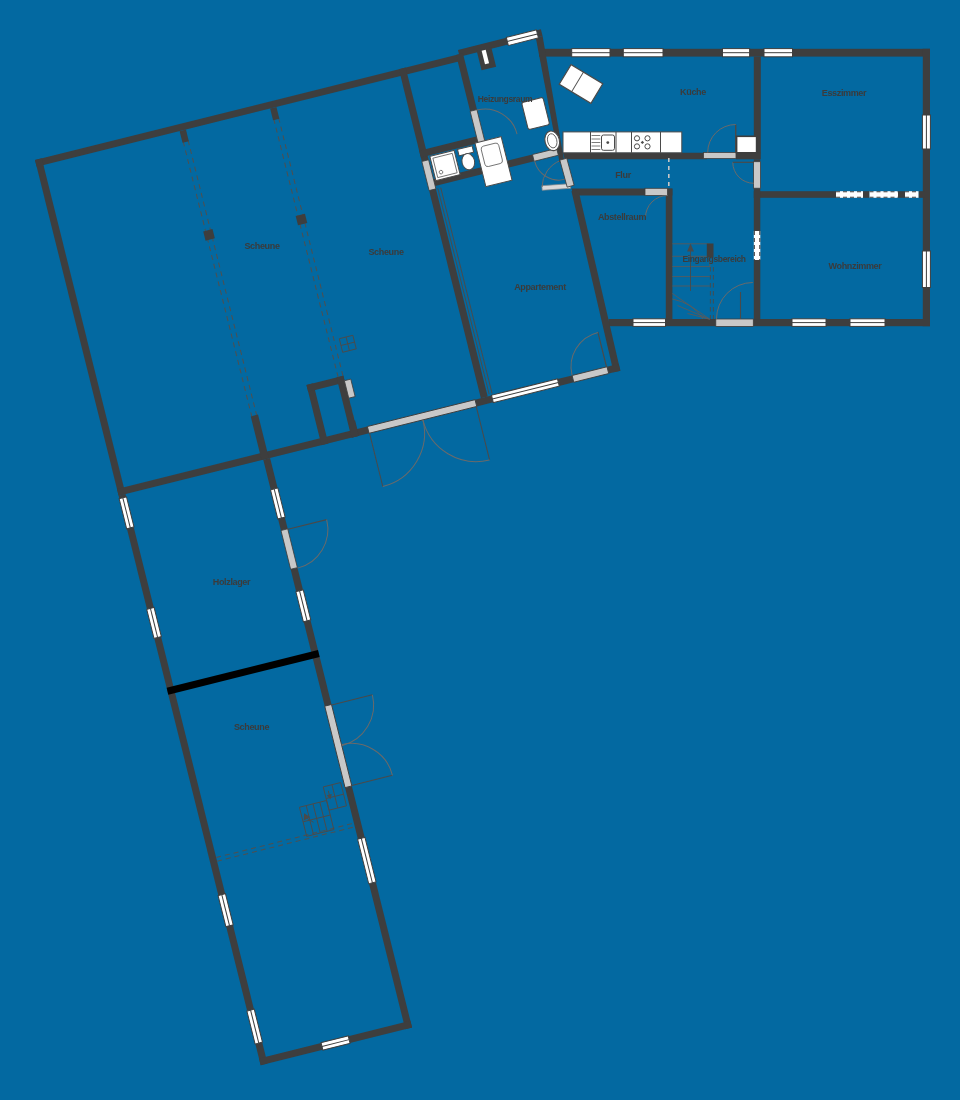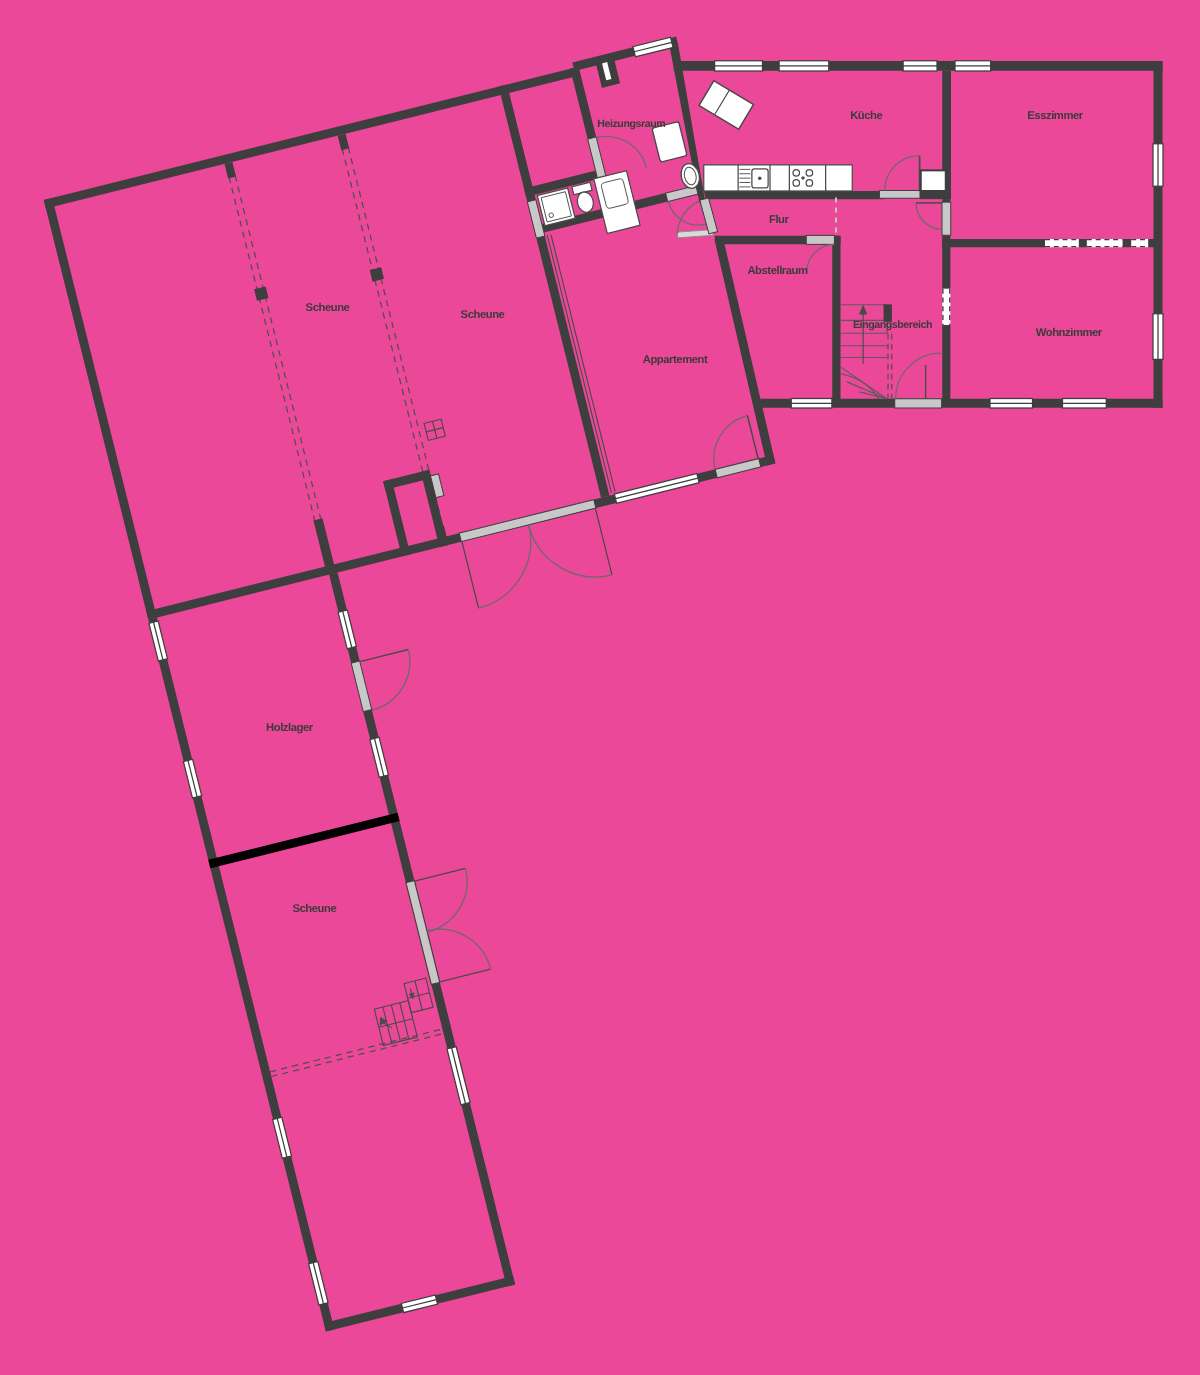--- a/index.html
+++ b/index.html
@@ -1,16 +1,16 @@
 <!DOCTYPE html>
 <html><head>
 <meta charset="utf-8">
 <style>
   html,body{margin:0;padding:0;background:#ffffff;}
-  .page{width:960px;height:1100px;position:relative;overflow:hidden;background:#ec4899;}
+  .page{width:960px;height:1100px;position:relative;overflow:hidden;background:#0369a1;}
   svg{position:absolute;top:0;left:0;}
   text{font-family:"Liberation Sans", sans-serif;font-weight:bold;fill:#3b3b3b;letter-spacing:-0.35px;}
 </style>
 </head>
 <body>
 <div class="page">
 <svg width="960" height="1100" viewBox="0 0 960 1100">
 <defs>
 </defs>
 

